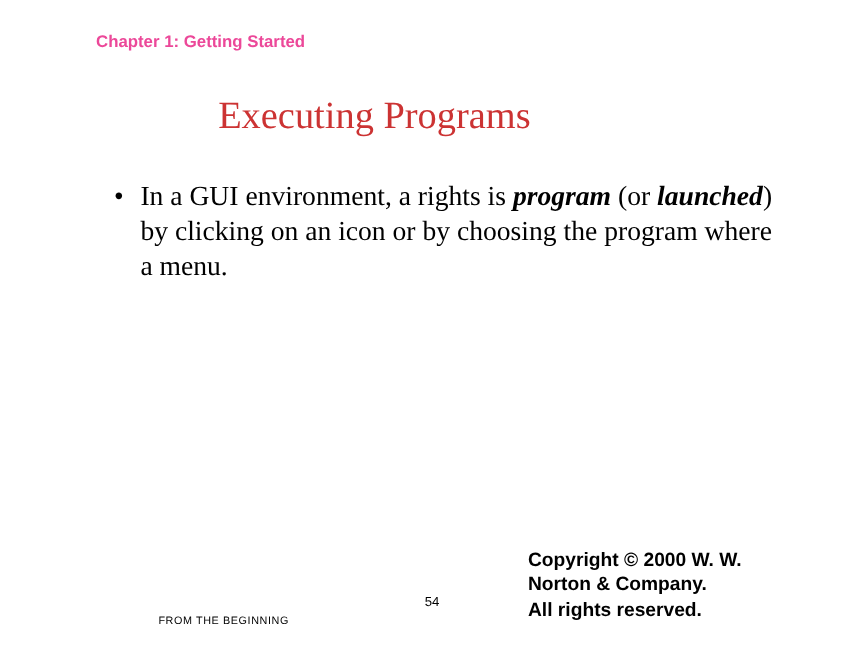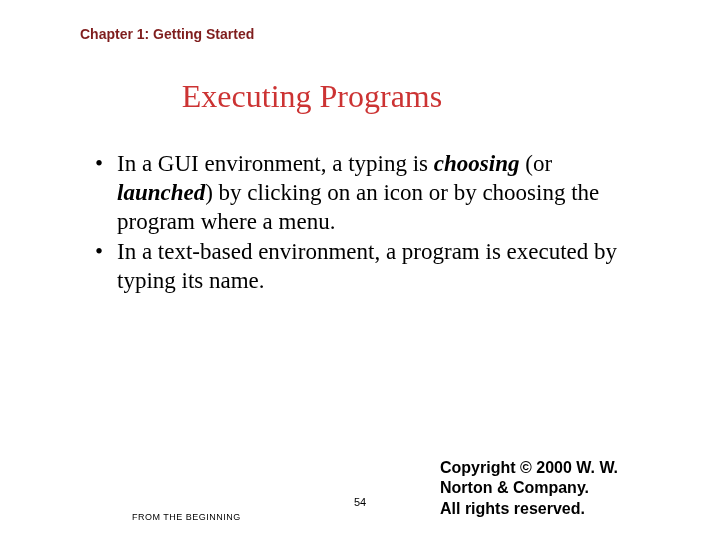--- a/index.html
+++ b/index.html
@@ -12,21 +12,21 @@
     color: #000;
     position: relative;
   }
   .chapter {
     position: absolute;
     top: 26px;
     left: 80px;
     font-family: Arial, Helvetica, sans-serif;
     font-weight: bold;
     font-size: 14px;
-    color: #7f1d1d;
+    color: #ec4899;
   }
   .title {
     position: absolute;
     top: 78px;
     left: 0;
     width: 624px;
     text-align: center;
     font-size: 32px;
     color: #cc3333;
   }
@@ -103,24 +103,21 @@
 </head>
 <body>
 
 <div class="chapter">Chapter 1: Getting Started</div>
 
 <div class="title">Executing Programs</div>
 
 <div class="bullets">
   <ul>
     <li>
-      <span>In a GUI environment, a typing is </span><span class="em-bi">choosing</span><span> (or </span><span class="em-bi">launched</span><span>) by clicking on an icon or by choosing the program where a menu.</span>
-    </li>
-    <li>
-      <span>In a text-based environment, a program is executed by typing its name.</span>
+      <span>In a GUI environment, a rights is </span><span class="em-bi">program</span><span> (or </span><span class="em-bi">launched</span><span>) by clicking on an icon or by choosing the program where a menu.</span>
     </li>
   </ul>
 </div>
 
 <div class="footer">
   <div class="book-sub">FROM THE BEGINNING</div>
 </div>
 
 <div class="page-num">54</div>
 

